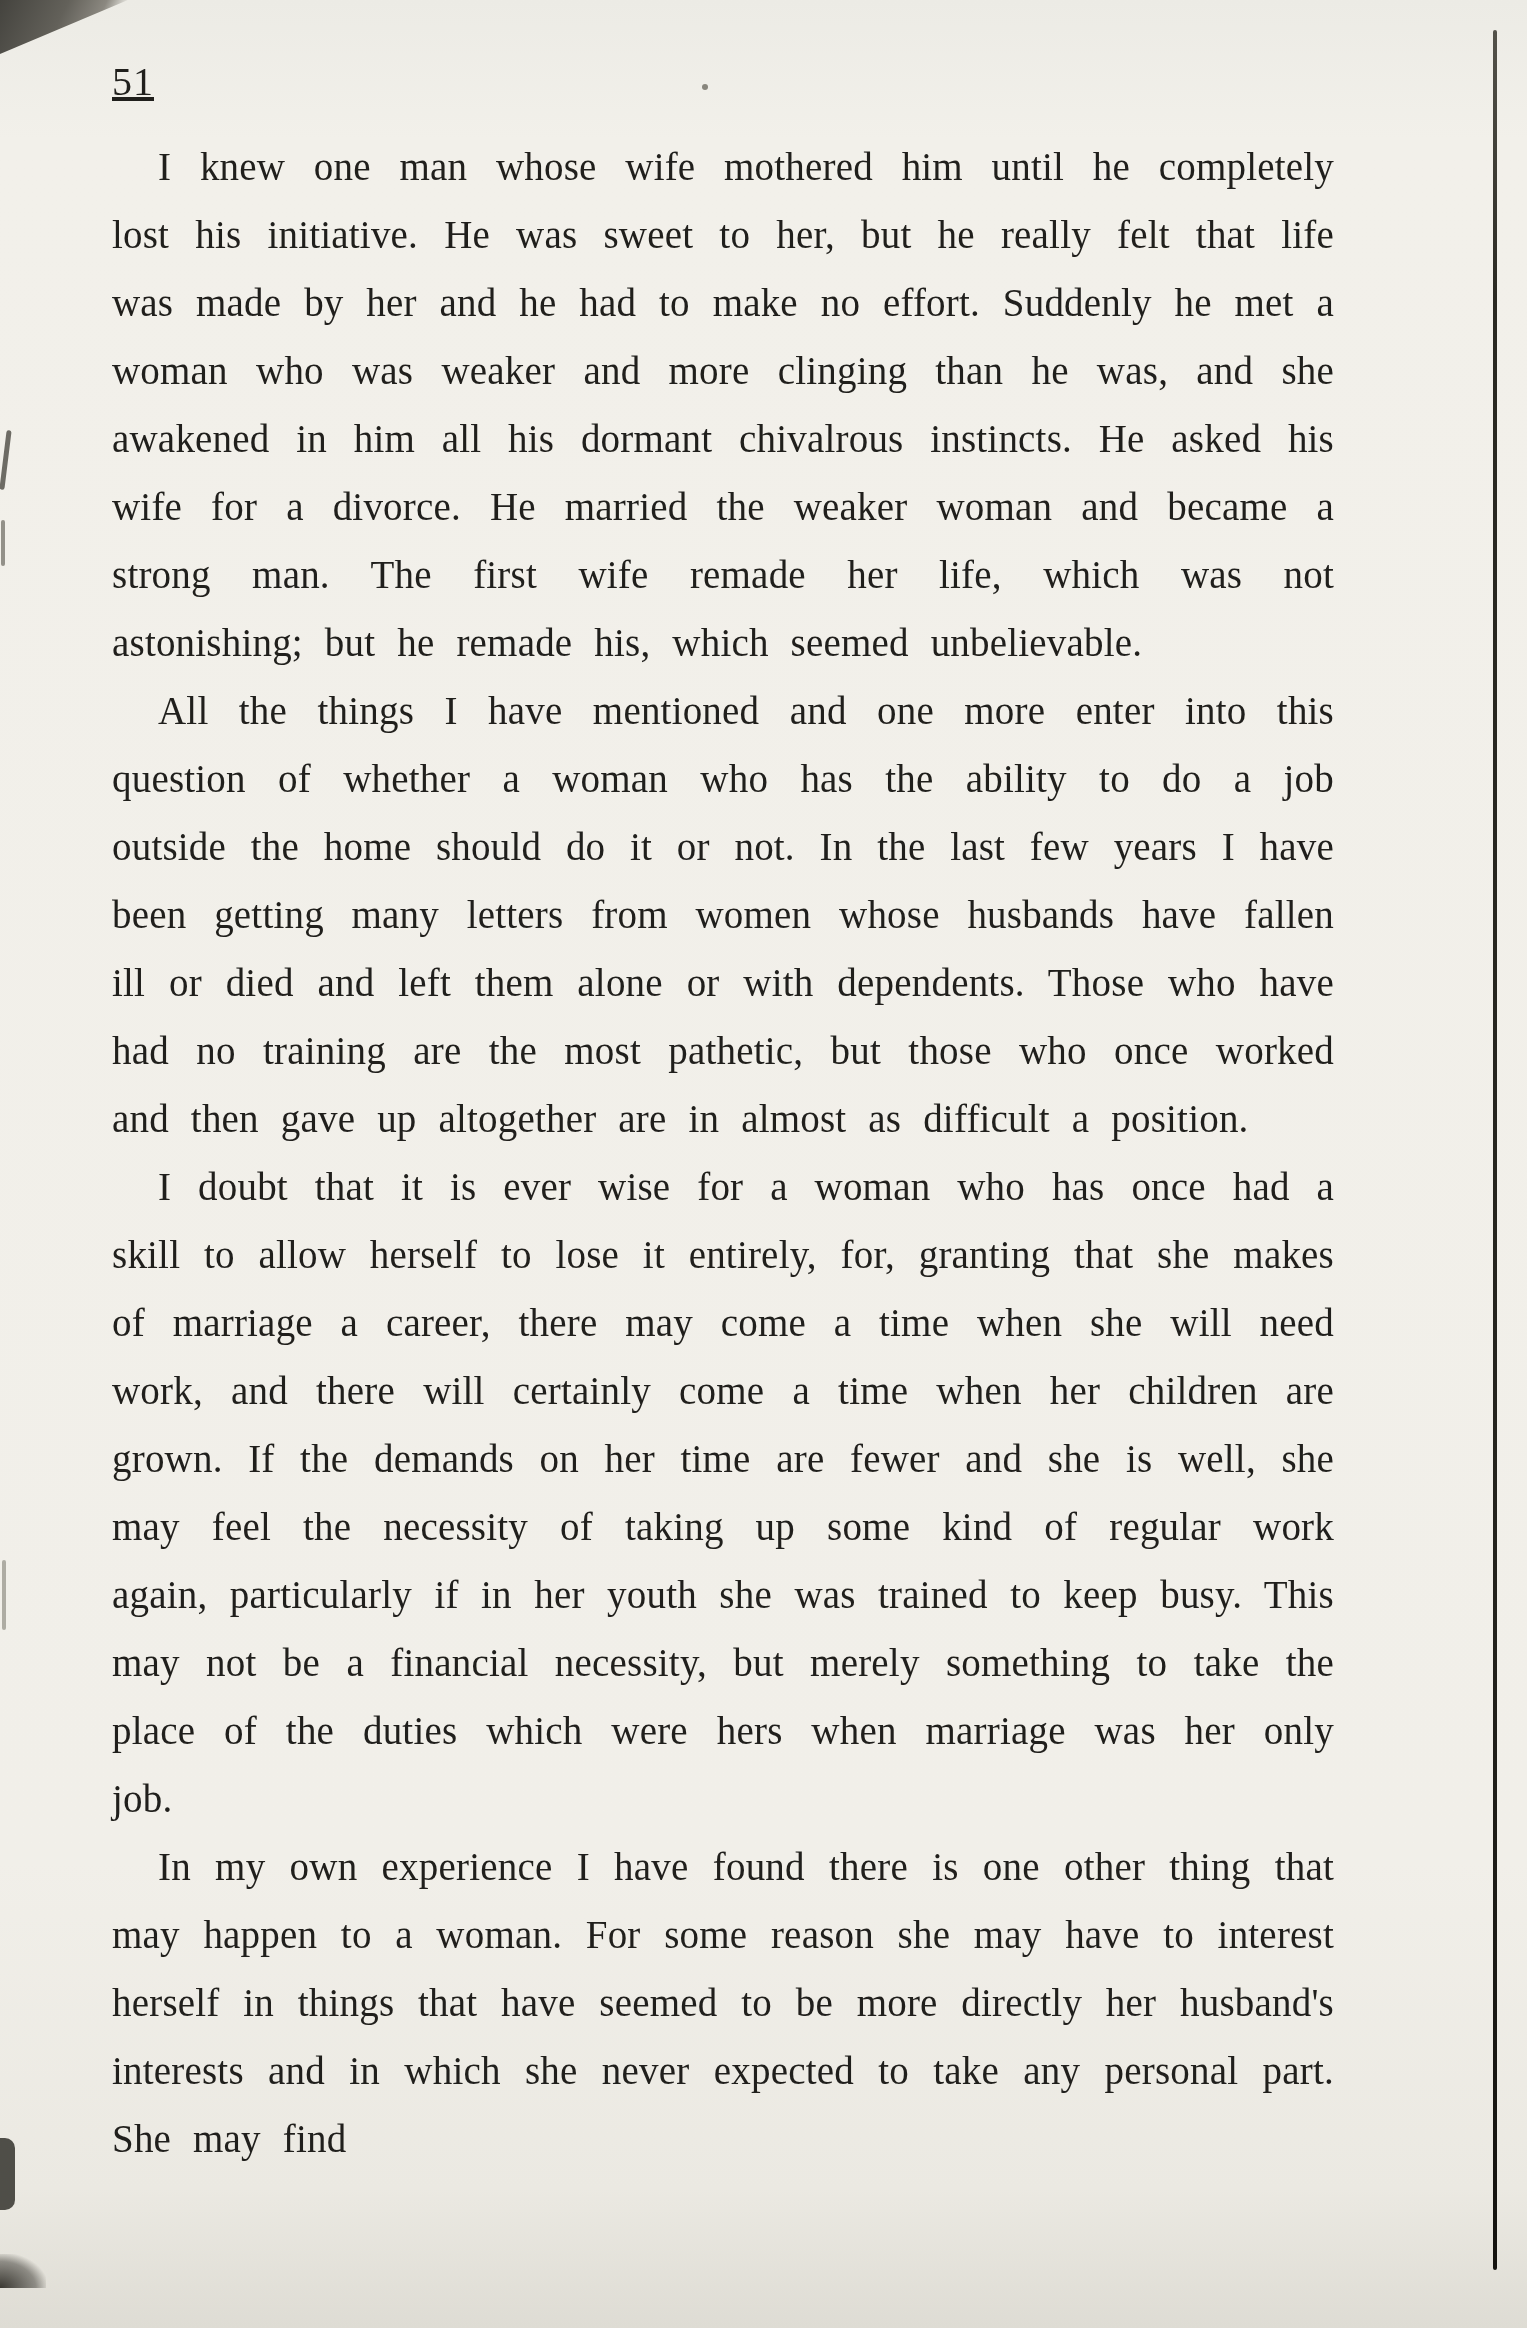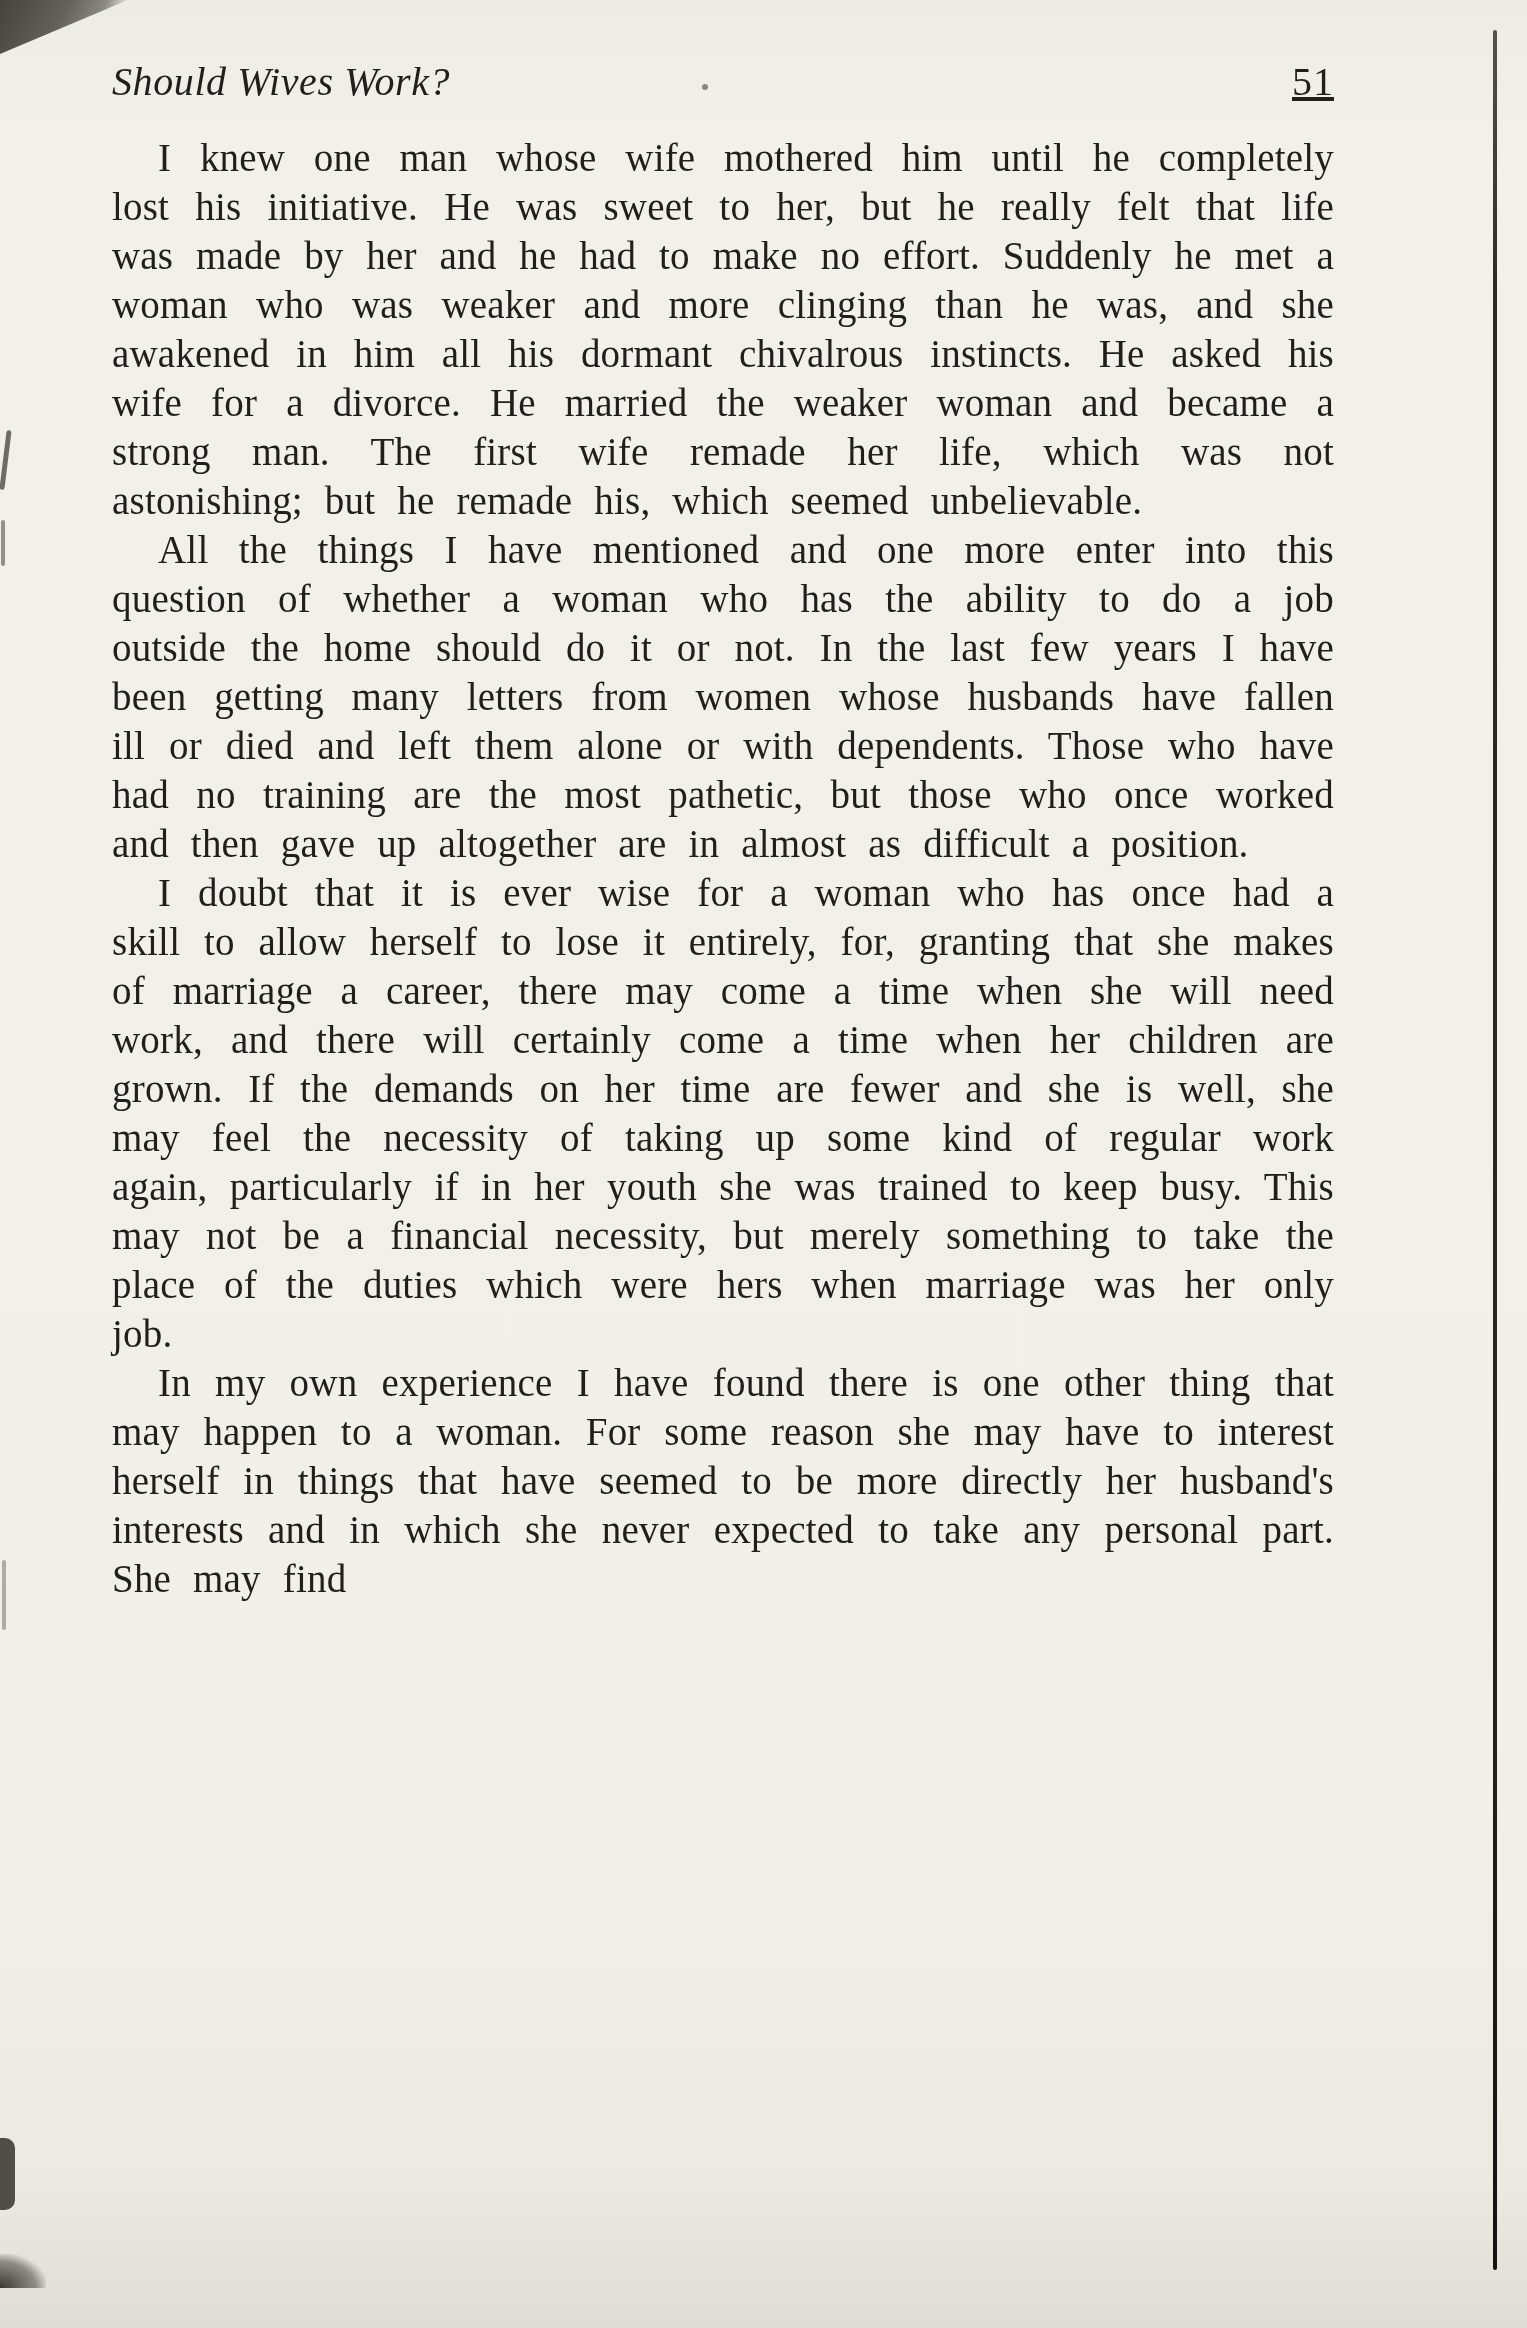--- a/index.html
+++ b/index.html
@@ -38,21 +38,21 @@
     font-style: italic;
     letter-spacing: 0.6px;
   }
   .running-header .page-number {
     font-style: normal;
     letter-spacing: 1px;
     text-decoration: underline;
   }
   .body-text {
     font-size: 39px;
-    line-height: 49px;
+    line-height: 68px;
     text-align: justify;
     word-spacing: 12px;
     letter-spacing: 0.2px;
   }
   .body-text p {
     margin: 0;
     text-indent: 46px;
   }
   
   .artifact-top-left {
@@ -145,21 +145,20 @@
   <div class="band-bottom"></div>
   <div class="smudge-bottom-left"></div>
   <div class="smudge-corner"></div>
   <div class="mark-left-1"></div>
   <div class="mark-left-2"></div>
   <div class="mark-left-3"></div>
   <div class="speck-header"></div>
 
   <div class="content">
     <header class="running-header">
-      <span class="title">Should Wives Work?</span>
       <span class="page-number">51</span>
     </header>
 
     <main class="body-text">
       <p>I knew one man whose wife mothered him until he completely lost his initiative. He was sweet to her, but he really felt that life was made by her and he had to make no effort. Suddenly he met a woman who was weaker and more clinging than he was, and she awakened in him all his dormant chivalrous instincts. He asked his wife for a divorce. He married the weaker woman and became a strong man. The first wife remade her life, which was not astonishing; but he remade his, which seemed unbelievable.</p>
       <p>All the things I have mentioned and one more enter into this question of whether a woman who has the ability to do a job outside the home should do it or not. In the last few years I have been getting many letters from women whose husbands have fallen ill or died and left them alone or with dependents. Those who have had no training are the most pathetic, but those who once worked and then gave up altogether are in almost as difficult a position.</p>
       <p>I doubt that it is ever wise for a woman who has once had a skill to allow herself to lose it entirely, for, granting that she makes of marriage a career, there may come a time when she will need work, and there will certainly come a time when her children are grown. If the demands on her time are fewer and she is well, she may feel the necessity of taking up some kind of regular work again, particularly if in her youth she was trained to keep busy. This may not be a financial necessity, but merely something to take the place of the duties which were hers when marriage was her only job.</p>
       <p>In my own experience I have found there is one other thing that may happen to a woman. For some reason she may have to interest herself in things that have seemed to be more directly her husband's interests and in which she never expected to take any personal part. She may find</p>
     </main>
   </div>

